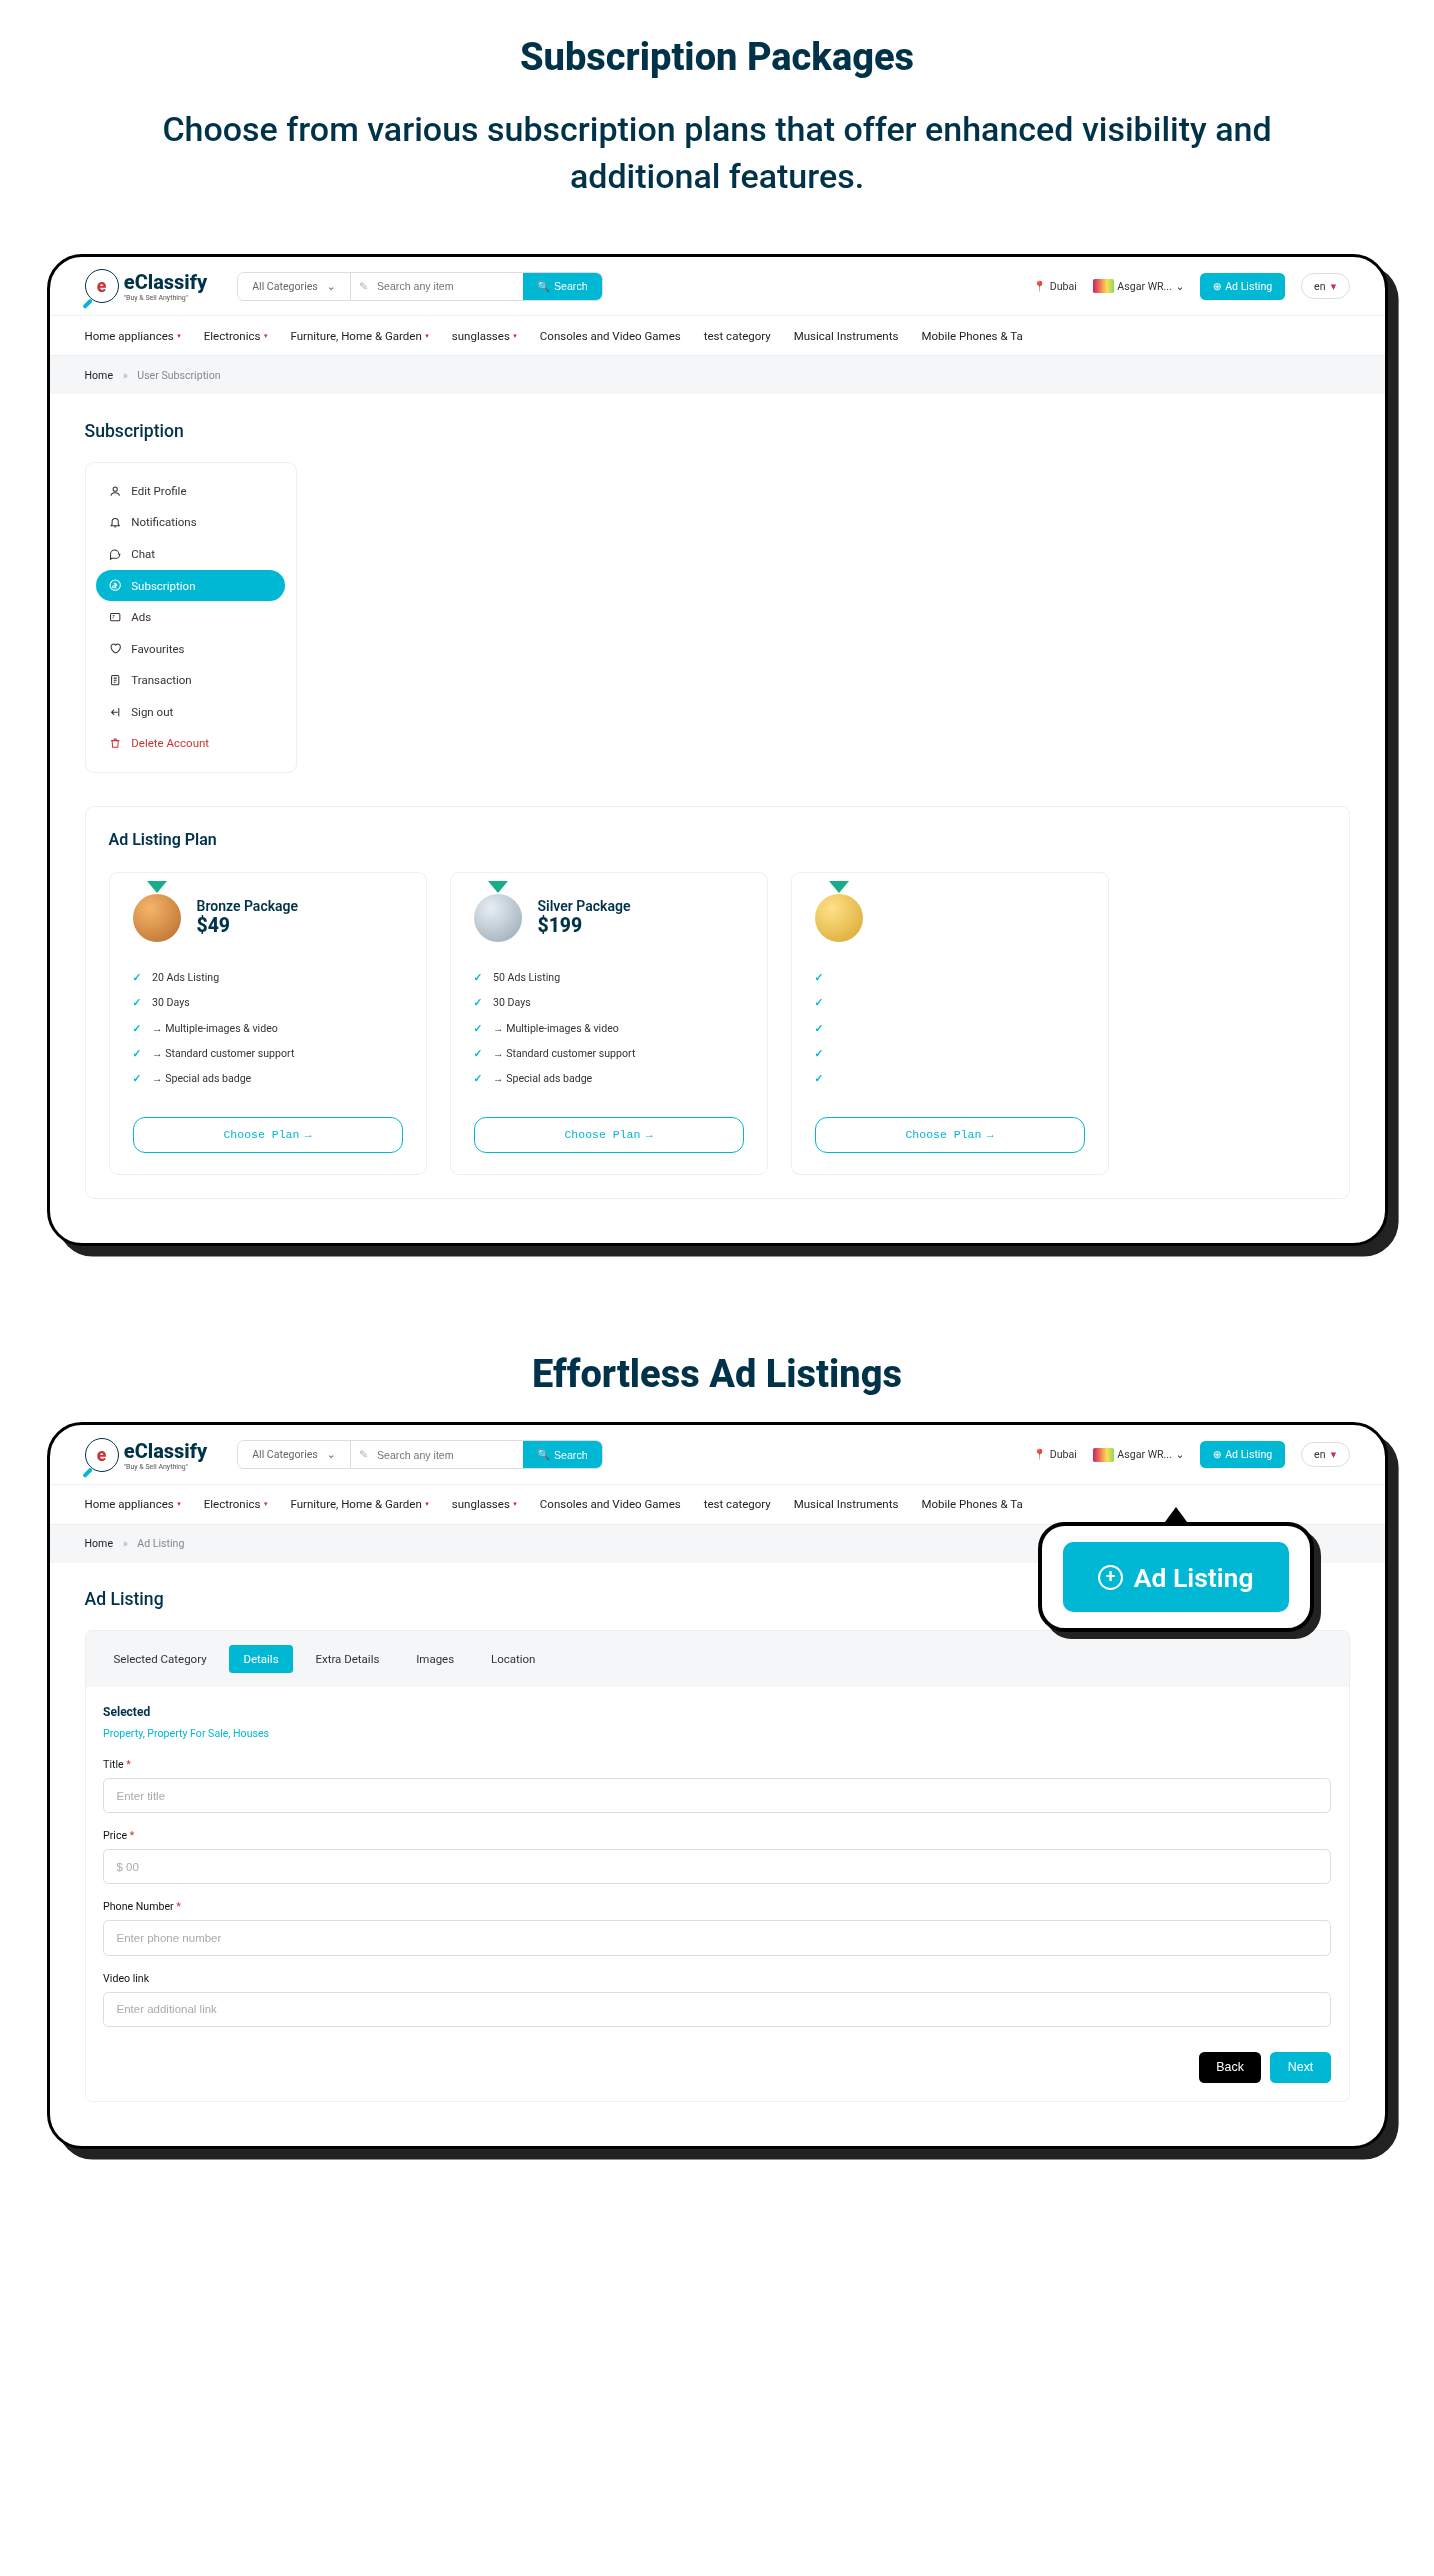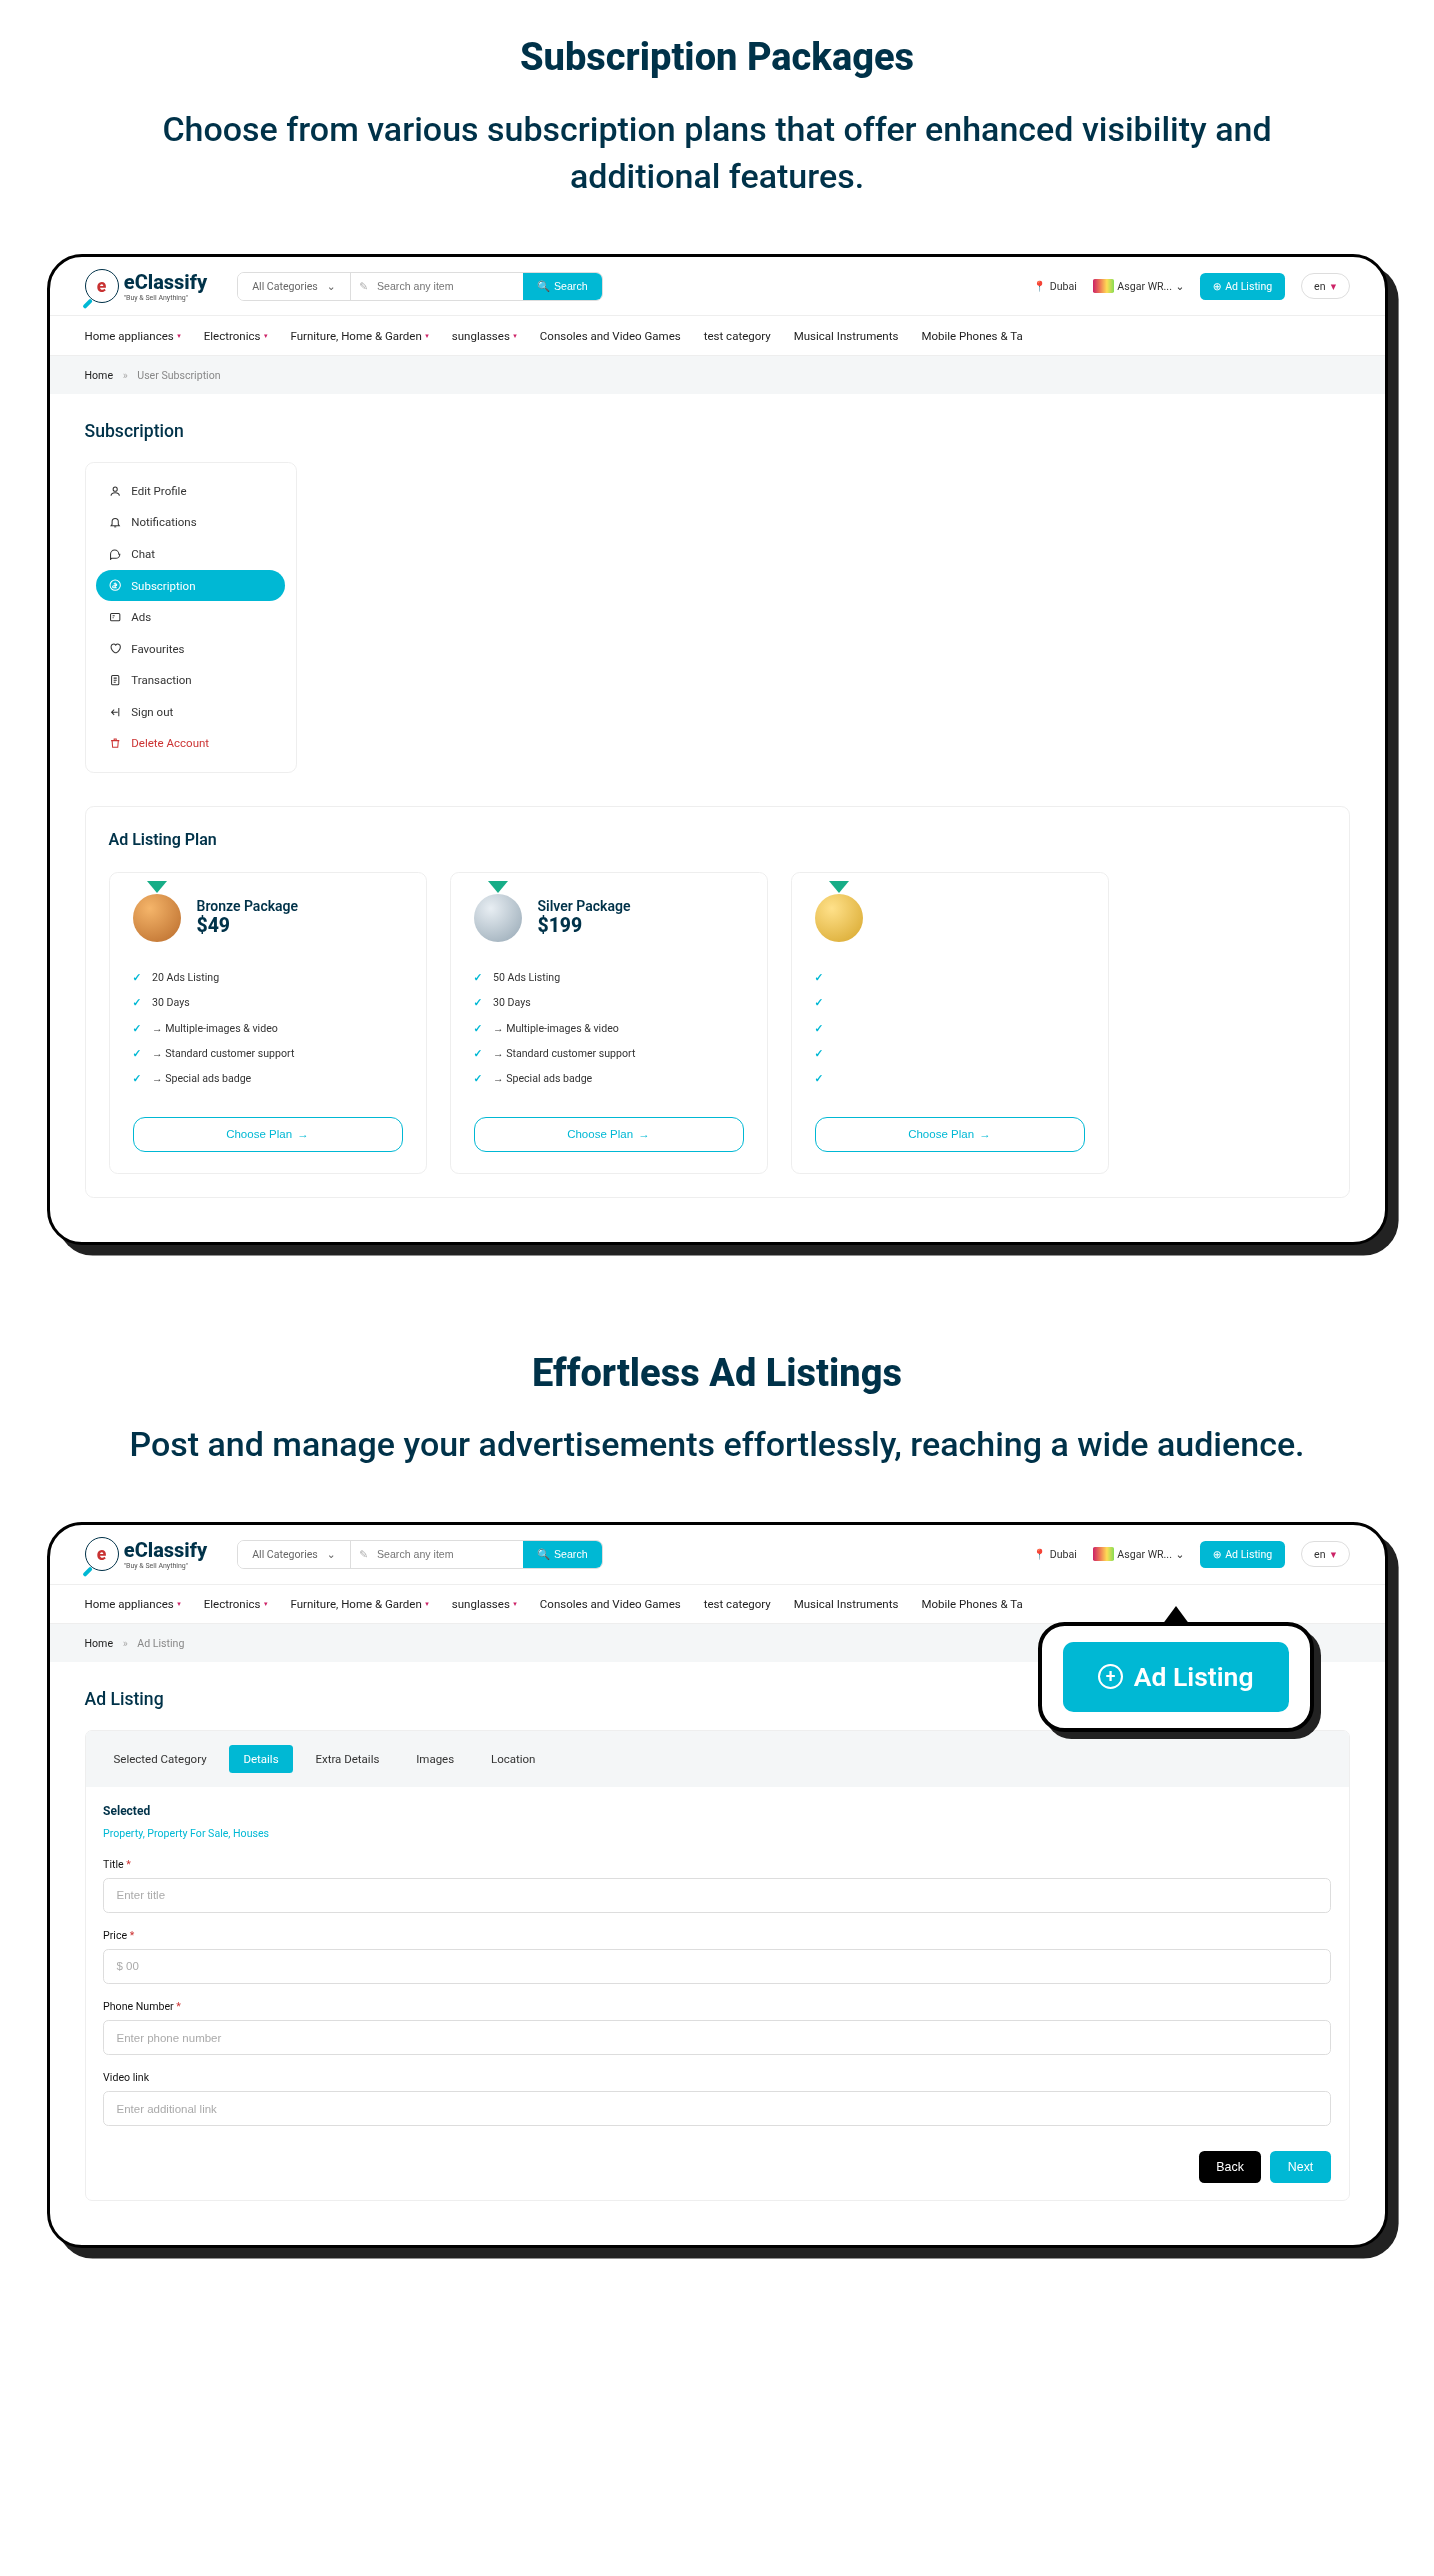--- a/index.html
+++ b/index.html
@@ -47,21 +47,21 @@
 .medal { width: 48px; height: 48px; border-radius: 50%; position: relative; }
 .medal.bronze { background: radial-gradient(circle at 35% 30%, #f5b56a, #b86a2a); }
 .medal.silver { background: radial-gradient(circle at 35% 30%, #e8eef3, #94a6b3); }
 .medal.gold { background: radial-gradient(circle at 35% 30%, #ffe18a, #d6a52a); }
 .medal::before { content:''; position:absolute; top:-12.4px; left:50%; transform:translateX(-50%); width:0; height:0; border-left:10.6px solid transparent; border-right:10.6px solid transparent; border-top:12.4px solid #17ad87; }
 .plan-name { font-size: 14px; font-weight: 600; }
 .plan-price { font-size: 19.4px; font-weight: 800; }
 .features { list-style: none; margin-bottom: 25px; }
 .features li { display: flex; align-items: center; gap: 10.6px; font-size: 10.6px; color: #333; padding: 6.2px 0; }
 .check { color: #00B8D4; font-weight: bold; }
-.choose-btn { width: 100%; border: 0.9px solid #00B8D4; color: #00B8D4; background: #fff; padding: 10.6px; border-radius: 12px; font-size: 11.5px; cursor: pointer; display: flex; align-items:center; justify-content:center; gap:5.3px; }
+.choose-btn { width: 100%; border: 0.9px solid #00B8D4; color: #00B8D4; background: #fff; padding: 10.6px; border-radius: 12px; font-size: 11.5px; cursor: pointer; display: flex; align-items:center; justify-content:center; gap:5.3px;font-family:Liberation Mono, monospace; }
 
 
 .callout { position: absolute; top: 97px; right: 71px; background: #fff; border: 4.4px solid #000; border-radius: 26.5px; padding: 16px 21px; box-shadow: 7px 7px 0 #222; }
 .callout::before { content:''; position:absolute; top:-19.4px; left:50%; transform:translateX(-50%); width:0; height:0; border-left:14px solid transparent; border-right:14px solid transparent; border-bottom:19.4px solid #000; }
 .callout-btn { background: #00B8D4; color:#fff; padding: 19.4px 35px; border-radius: 10.6px; font-size: 26.5px; font-weight:600; display:flex; align-items:center; gap:10.6px; }
 .callout-plus { width:25px; height:25px; border:2.6px solid #fff; border-radius:50%; display:flex; align-items:center; justify-content:center; font-size:17.6px; line-height:1; }
 
 .tabs { display:flex; gap:8.8px; padding: 14px; background:#f4f6f7; border-radius: 5.3px 5.3px 0 0; margin-bottom:17.6px; }
 .tab { padding: 7px 14px; font-size:11.5px; color:#333; border-radius:3.5px; cursor:pointer; }
 .tab.active { background:#00B8D4; color:#fff; }
@@ -356,21 +356,20 @@
                   <span>→</span>
                 </button>
               </div>
             </div>
         </div>
       </div>
     </div>
   </div>
 
   <h1 class="section-title">Effortless Ad Listings</h1>
-  <p class="section-subtitle">Post and manage your advertisements effortlessly, reaching a wide audience.</p>
 
   <div class="app-frame" style="position:relative;">
     <div class="app-header">
       <div class="logo">
         <div class="logo-badge">
             <span class="logo-e">e</span>
           </div>
         <div>
           <div class="logo-text">eClassify</div>
           <div class="logo-sub">"Buy &amp; Sell Anything"</div>

